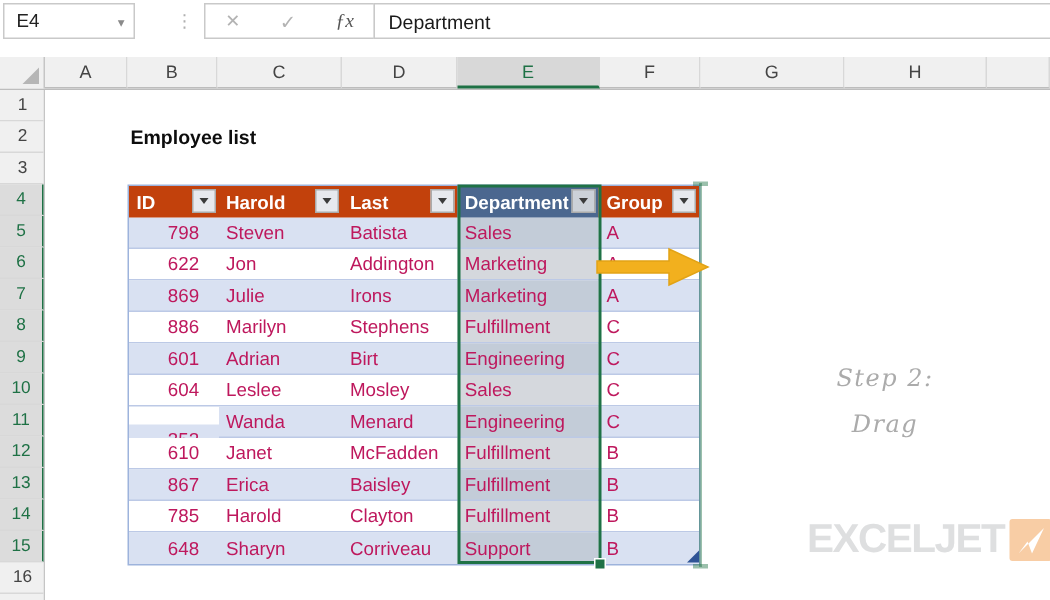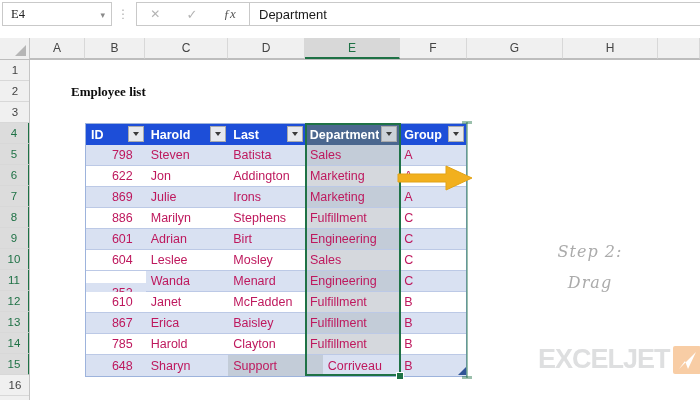--- a/index.html
+++ b/index.html
@@ -1,22 +1,22 @@
 <!DOCTYPE html>
 <html><head>
 <meta charset="utf-8">
 <style>
   * { margin:0; padding:0; box-sizing:border-box; }
   body { font-family:"Liberation Sans", sans-serif; }
   .screen { position:relative; width:700px; height:400px; background:#ffffff; overflow:hidden; }
 
   
   .topbar { position:absolute; left:0; top:0; width:700px; height:28px; background:#fff; }
-  .name-box { position:absolute; left:2px; top:2px; width:110px; height:24px; border:1px solid #c9c9c9; background:#fff;
-              font-size:12.5px; color:#222; display:flex; align-items:center; padding-left:8px;font-family:Liberation Serif, serif; }
+  .name-box { position:absolute; left:2px; top:2px; width:88px; height:24px; border:1px solid #c9c9c9; background:#fff;
+              font-size:12.5px; color:#222; display:flex; align-items:center; padding-left:8px; }
   .name-box .dd { position:absolute; right:6px; top:7px; font-size:9px; color:#8a8a8a; }
   .bar-dots { position:absolute; left:116px; top:4px; width:14px; height:20px; color:#b0b0b0; font-size:12px;
               display:flex; align-items:center; justify-content:center; letter-spacing:0; }
   .icon-group { position:absolute; left:136px; top:2px; width:114px; height:24px; border:1px solid #c9c9c9; background:#fff;
                 display:flex; align-items:center; justify-content:space-around; }
   .icn-x { color:#b3b3b3; font-size:12px; }
   .icn-check { color:#b3b3b3; font-size:13px; }
   .icn-fx { color:#555; font-size:13px; font-style:italic; font-family:"Liberation Serif", serif; }
   .formula-box { position:absolute; left:249px; top:2px; width:451px; height:24px; border:1px solid #c9c9c9; border-right:none;
                  background:#fff; font-size:13px; color:#1a1a1a; display:flex; align-items:center; padding-left:9px; }
@@ -31,29 +31,29 @@
   .col-cell.sel { background:#d8d8d8; color:#1e7145; border-bottom:2px solid #1e7145; font-weight:normal; }
 
   
   .row-strip { position:absolute; left:0; top:60px; width:30px; height:340px; background:#f0f0f0; border-right:1px solid #c5c5c5; overflow:hidden; }
   .row-cell { position:relative; width:30px; height:21px; background:#f0f0f0; border-bottom:1px solid #d8d8d8;
               font-size:11.5px; color:#444; display:flex; align-items:center; justify-content:center; }
   .row-cell.sel { background:#dcdcdc; color:#1e7145; border-right:2px solid #1e7145; }
 
   
   .canvas { position:absolute; left:31px; top:60px; width:669px; height:340px; background:#fff; }
-  .sheet-title { position:absolute; left:40px; top:24px; font-size:13px; font-weight:bold; color:#0d0d0d;font-family:Liberation Serif, serif; }
+  .sheet-title { position:absolute; left:56px; top:24px; font-size:13px; font-weight:bold; color:#0d0d0d; }
 
   
   .xl-table { position:absolute; left:54px; top:63px; width:382px; border:1px solid #9db3dc; }
   .t-row { display:flex; height:21px; }
   .t-cell { height:21px; font-size:12.5px; color:#be185d; display:flex; align-items:center; padding-left:5px;
             white-space:nowrap; overflow:hidden; border-bottom:1px solid #bcc9e6; }
   .t-row:last-child .t-cell { border-bottom:none; }
-  .hdr .t-cell { background:#1d4ed8; color:#fff; font-weight:bold; position:relative; border-bottom:none; }
+  .hdr .t-cell { background:#c2410c; color:#fff; font-weight:bold; position:relative; border-bottom:none; }
   .hdr .t-cell.dept { background:#4b678f; }
   .band-odd  .t-cell { background:#d9e1f2; }
   .band-even .t-cell { background:#ffffff; }
   .band-odd  .t-cell.dept { background:#c3ccd8; }
   .band-even .t-cell.dept { background:#d5d8dd; }
   .t-cell.num { justify-content:flex-end; padding-right:13px; padding-left:0; }
   .filter-btn { position:absolute; right:2px; top:2px; width:16px; height:16px; background:#e7e9ee; border:1px solid #ababab;
                 display:flex; align-items:center; justify-content:center; }
   .filter-btn .v { width:0; height:0; border-left:3.5px solid transparent; border-right:3.5px solid transparent; border-top:4.5px solid #3b3b3b; }
   .hdr .t-cell.dept .filter-btn { background:#ccd1d8; }
@@ -236,22 +236,22 @@
       <div class="t-row band-even">
         <div class="t-cell num" style="width: 60px;">785</div>
         <div class="t-cell" style="width: 83px;">Harold</div>
         <div class="t-cell" style="width: 77px;">Clayton</div>
         <div class="t-cell dept" style="width: 95px;">Fulfillment</div>
         <div class="t-cell" style="width: 67px;">B</div>
       </div>
       <div class="t-row band-odd">
         <div class="t-cell num" style="width: 60px;">648</div>
         <div class="t-cell" style="width: 83px;">Sharyn</div>
+        <div class="t-cell" style="width: 77px;">Corriveau</div>
         <div class="t-cell dept" style="width: 95px;">Support</div>
-        <div class="t-cell" style="width: 77px;">Corriveau</div>
         <div class="t-cell" style="width: 67px;">B</div>
       </div>
     </div>
 
   <div class="sel-border"></div>
   <div class="fill-handle"></div>
 
   <div class="insert-line"></div>
   <div class="insert-tick" style="left:462px; top:121px;"></div>
   <div class="insert-tick" style="left:462px; top:376px;"></div>

